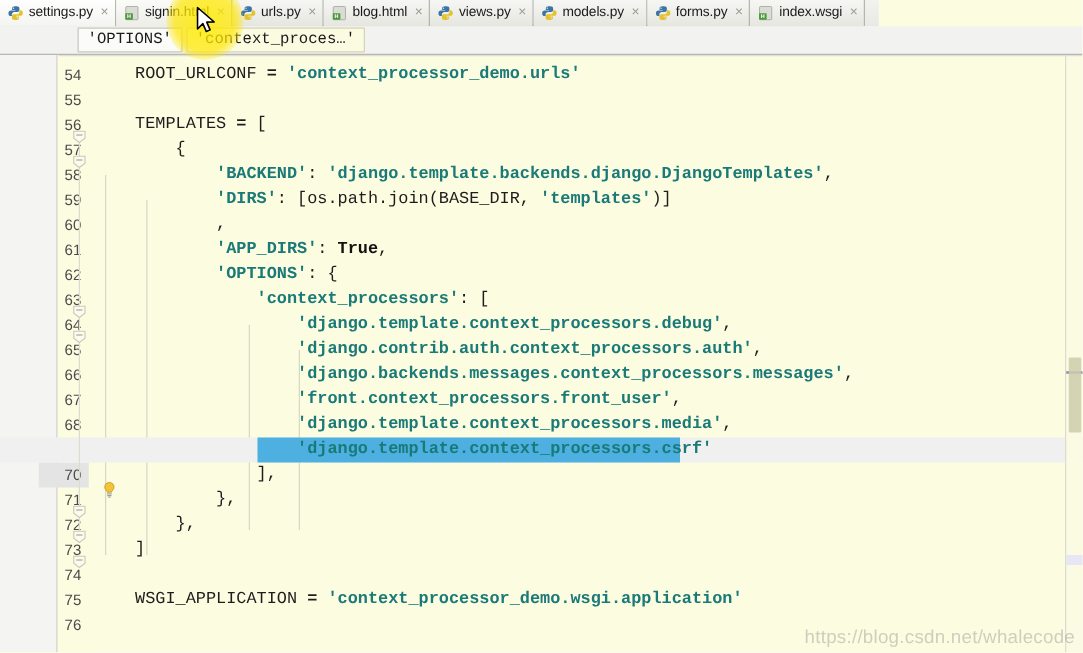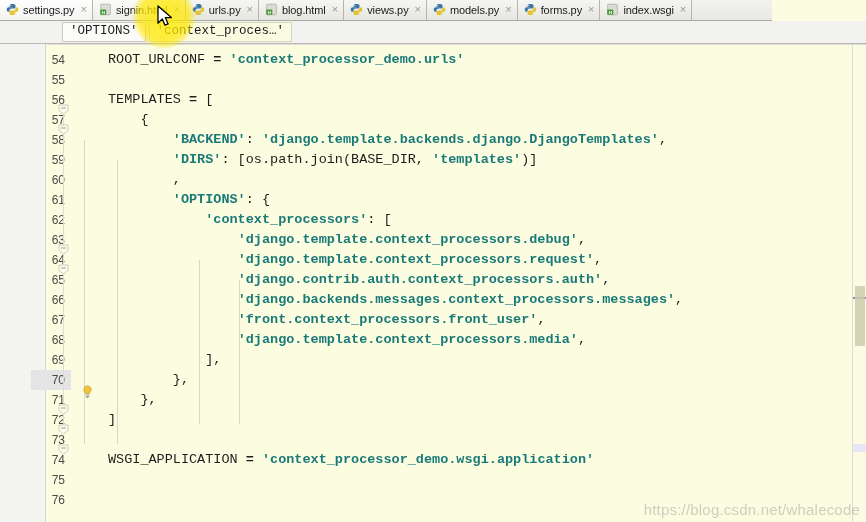--- a/index.html
+++ b/index.html
@@ -19,26 +19,26 @@
     width: 866px;
     height: 522px;
     overflow: hidden;
     background: #fcfce0;
   }
 
   
   .tabbar {
     position: absolute;
     top: 0; left: 0;
-    width: 772px;
+    width: 690px;
     height: 21px;
     background: linear-gradient(to bottom, #f2f2f0 0%, #e8e8e4 100%);
     border-bottom: 1px solid #a9a9a0;
     display: flex;
-    align-items: flex-end;
+    align-items: center;
     box-sizing: border-box;
   }
   .tab {
     position: relative;
     display: flex;
     align-items: center;
     gap: 4px;
     padding: 0 5px 0 6px;
     height: 21px;
     box-sizing: border-box;
@@ -445,28 +445,29 @@
 
     <div class="codearea" id="code" style="top: -14px;">
         <div class="coderow"><span class="codetext"></span></div>
         <div class="coderow"><span class="codetext">ROOT_URLCONF<span class="t-op"> = </span><span class="t-str">'context_processor_demo.urls'</span></span></div>
         <div class="coderow"><span class="codetext"></span></div>
         <div class="coderow"><span class="codetext">TEMPLATES<span class="t-op"> = </span>[</span></div>
         <div class="coderow"><span class="codetext">    {</span></div>
         <div class="coderow"><span class="codetext">        <span class="t-str">'BACKEND'</span>: <span class="t-str">'django.template.backends.django.DjangoTemplates'</span>,</span></div>
         <div class="coderow"><span class="codetext">        <span class="t-str">'DIRS'</span>: [os.path.join(BASE_DIR, <span class="t-str">'templates'</span>)]</span></div>
         <div class="coderow"><span class="codetext">        ,</span></div>
+        <div class="coderow"><span class="codetext">        <span class="t-str">'APP_DIRS'</span>: <span class="t-kw">True</span>,</span></div>
         <div class="coderow"><span class="codetext">        <span class="t-str">'OPTIONS'</span>: {</span></div>
         <div class="coderow"><span class="codetext">            <span class="t-str">'context_processors'</span>: [</span></div>
         <div class="coderow"><span class="codetext">                <span class="t-str">'django.template.context_processors.debug'</span>,</span></div>
-        <div class="coderow"><span class="codetext">                <span class="t-str">'django.template.context_processors.request'</span>,</span></div>
         <div class="coderow"><span class="codetext">                <span class="t-str">'django.contrib.auth.context_processors.auth'</span>,</span></div>
         <div class="coderow"><span class="codetext">                <span class="t-str">'django.backends.messages.context_processors.messages'</span>,</span></div>
         <div class="coderow"><span class="codetext">                <span class="t-str">'front.context_processors.front_user'</span>,</span></div>
         <div class="coderow"><span class="codetext">                <span class="t-str">'django.template.context_processors.media'</span>,</span></div>
+        <div class="coderow cur"><div class="sel-bg" style="left: 205.92px; width: 337.792px;"></div><span class="codetext">                <span class="t-str">'django.template.context_processors.csrf'</span></span></div>
         <div class="coderow"><span class="codetext">            ],</span></div>
         <div class="coderow"><span class="codetext">        },</span></div>
         <div class="coderow"><span class="codetext">    },</span></div>
         <div class="coderow"><span class="codetext">]</span></div>
         <div class="coderow"><span class="codetext"></span></div>
         <div class="coderow"><span class="codetext">WSGI_APPLICATION<span class="t-op"> = </span><span class="t-str">'context_processor_demo.wsgi.application'</span></span></div>
       </div>
 
     <div class="fold" style="top:60px;">
       <svg width="11" height="11" viewBox="0 0 11 11">

